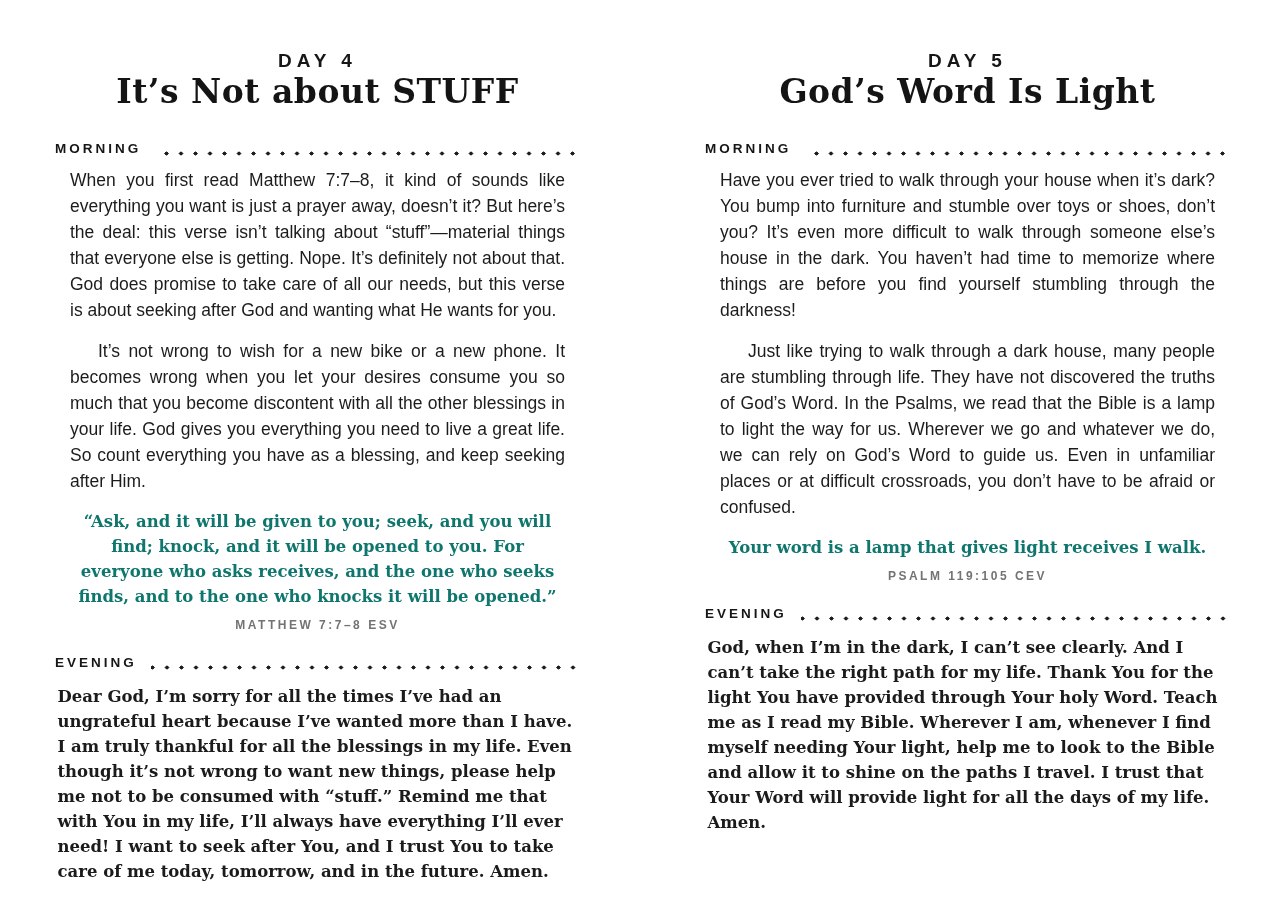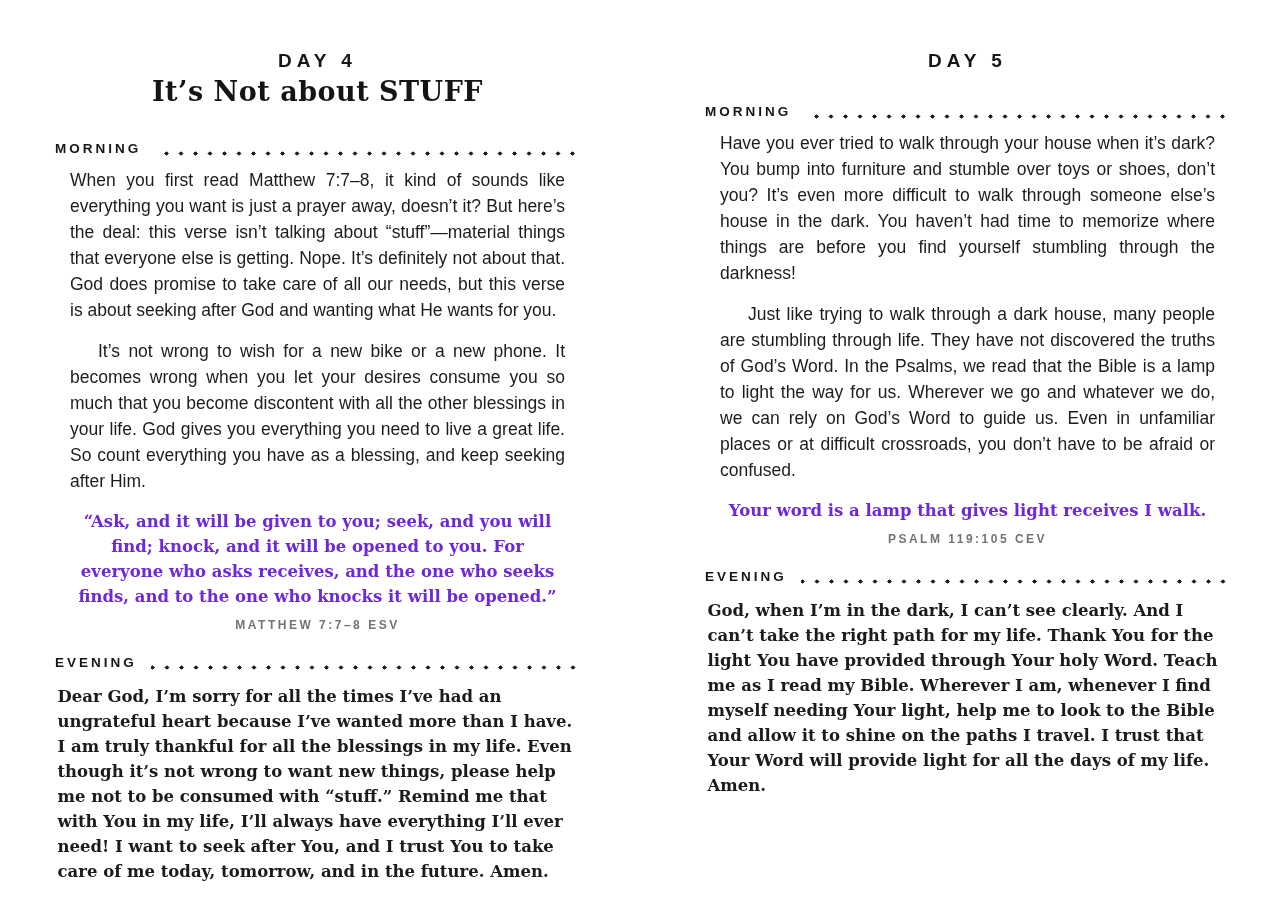--- a/index.html
+++ b/index.html
@@ -34,21 +34,21 @@
     font-size: 19px;
     letter-spacing: 5px;
     line-height: 22px;
     color: #161616;
   }
   .page-title {
     margin: 3px 0 0 0;
     text-align: center;
     font-family: "DejaVu Serif", serif;
     font-weight: 700;
-    font-size: 27px;
+    font-size: 33px;
     line-height: 34px;
     letter-spacing: 0.5px;
     color: #141414;
   }
 
   .section-heading {
     display: flex;
     align-items: flex-end;
     margin-top: 29px;
     height: 18px;
@@ -83,21 +83,21 @@
   .body-text.indent { text-indent: 28px; }
 
   .verse {
     margin: 13px auto 0 auto;
     max-width: 492px;
     text-align: center;
     font-family: "DejaVu Serif", serif;
     font-weight: 700;
     font-size: 16.5px;
     line-height: 25px;
-    color: #6d28d9;
+    color: #0f766e;
   }
   .verse-ref {
     margin-top: 9px;
     text-align: center;
     font-weight: 700;
     font-size: 12px;
     letter-spacing: 2.5px;
     color: #737373;
   }
 
@@ -133,20 +133,21 @@
 
     <div class="section-heading evening">
       <span class="heading-text">EVENING</span>
       <span class="dot-leader"></span>
     </div>
     <div class="prayer">Dear God, I’m sorry for all the times I’ve had an ungrateful heart because I’ve wanted more than I have. I am truly thankful for all the blessings in my life. Even though it’s not wrong to want new things, please help me not to be consumed with “stuff.” Remind me that with You in my life, I’ll always have everything I’ll ever need! I want to seek after You, and I trust You to take care of me today, tomorrow, and in the future. Amen.</div>
   </section>
 
   <section class="page right">
     <div class="day-label">DAY 5</div>
+    <h1 class="page-title">God’s Word Is Light</h1>
 
     <div class="section-heading">
       <span class="heading-text">MORNING</span>
       <span class="dot-leader"></span>
     </div>
     <p class="body-text first">Have you ever tried to walk through your house when it’s dark? You bump into furniture and stumble over toys or shoes, don’t you? It’s even more difficult to walk through someone else’s house in the dark. You haven’t had time to memorize where things are before you find yourself stumbling through the darkness!</p>
     <p class="body-text indent">Just like trying to walk through a dark house, many people are stumbling through life. They have not discovered the truths of God’s Word. In the Psalms, we read that the Bible is a lamp to light the way for us. Wherever we go and whatever we do, we can rely on God’s Word to guide us. Even in unfamiliar places or at difficult crossroads, you don’t have to be afraid or confused.</p>
 
     <div class="verse">Your word is a lamp that gives light receives I walk.</div>
     <div class="verse-ref">PSALM 119:105 CEV</div>

